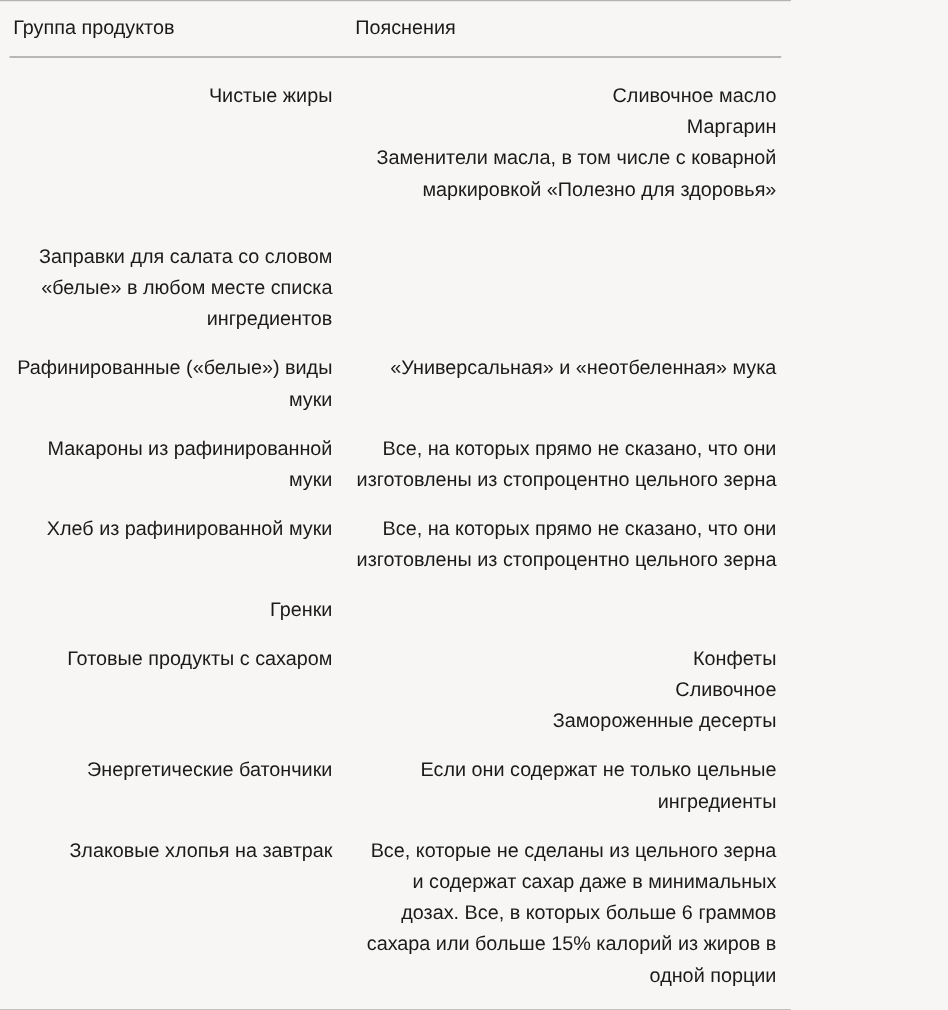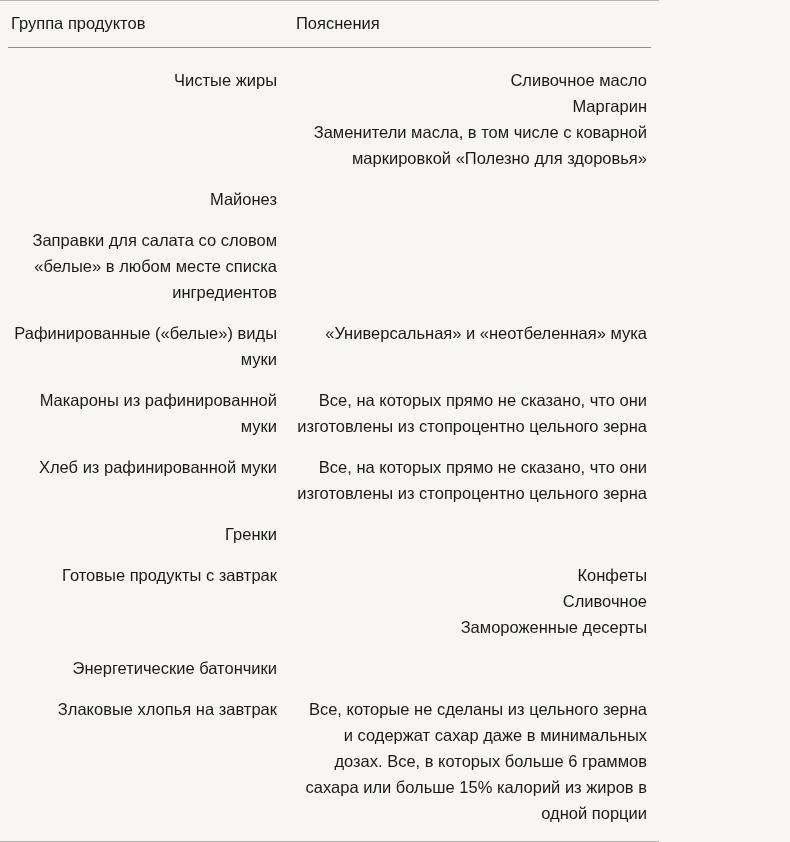--- a/index.html
+++ b/index.html
@@ -66,21 +66,20 @@
   <div class="rows">
       <div class="row">
         <div class="cell group">Чистые жиры</div>
         <div class="cell notes">
           <div class="note-line">Сливочное масло</div>
           <div class="note-line">Маргарин</div>
           <div class="note-line">Заменители масла, в том числе с коварной маркировкой «Полезно для здоровья»</div>
         </div>
       </div>
       <div class="row">
-        <div class="cell group">Майонез</div>
         <div class="cell notes"></div>
       </div>
       <div class="row">
         <div class="cell group">Заправки для салата со словом «белые» в любом месте списка ингредиентов</div>
         <div class="cell notes"></div>
       </div>
       <div class="row">
         <div class="cell group">Рафинированные («белые») виды муки</div>
         <div class="cell notes">
           <div class="note-line">«Универсальная» и «неотбеленная» мука</div>
@@ -96,29 +95,32 @@
         <div class="cell group">Хлеб из рафинированной муки</div>
         <div class="cell notes">
           <div class="note-line">Все, на которых прямо не сказано, что они изготовлены из стопроцентно цельного зерна</div>
         </div>
       </div>
       <div class="row">
         <div class="cell group">Гренки</div>
         <div class="cell notes"></div>
       </div>
       <div class="row">
-        <div class="cell group">Готовые продукты с завтрак</div>
+        <div class="cell group">Готовые продукты с сахаром</div>
         <div class="cell notes">
           <div class="note-line">Конфеты</div>
           <div class="note-line">Сливочное</div>
           <div class="note-line">Замороженные десерты</div>
         </div>
       </div>
       <div class="row">
         <div class="cell group">Энергетические батончики</div>
+        <div class="cell notes">
+          <div class="note-line">Если они содержат не только цельные ингредиенты</div>
+        </div>
       </div>
       <div class="row">
         <div class="cell group">Злаковые хлопья на завтрак</div>
         <div class="cell notes">
           <div class="note-line">Все, которые не сделаны из цельного зерна и содержат сахар даже в минимальных дозах. Все, в которых больше 6 граммов сахара или больше 15% калорий из жиров в одной порции</div>
         </div>
       </div>
     </div>
 </div>
 

